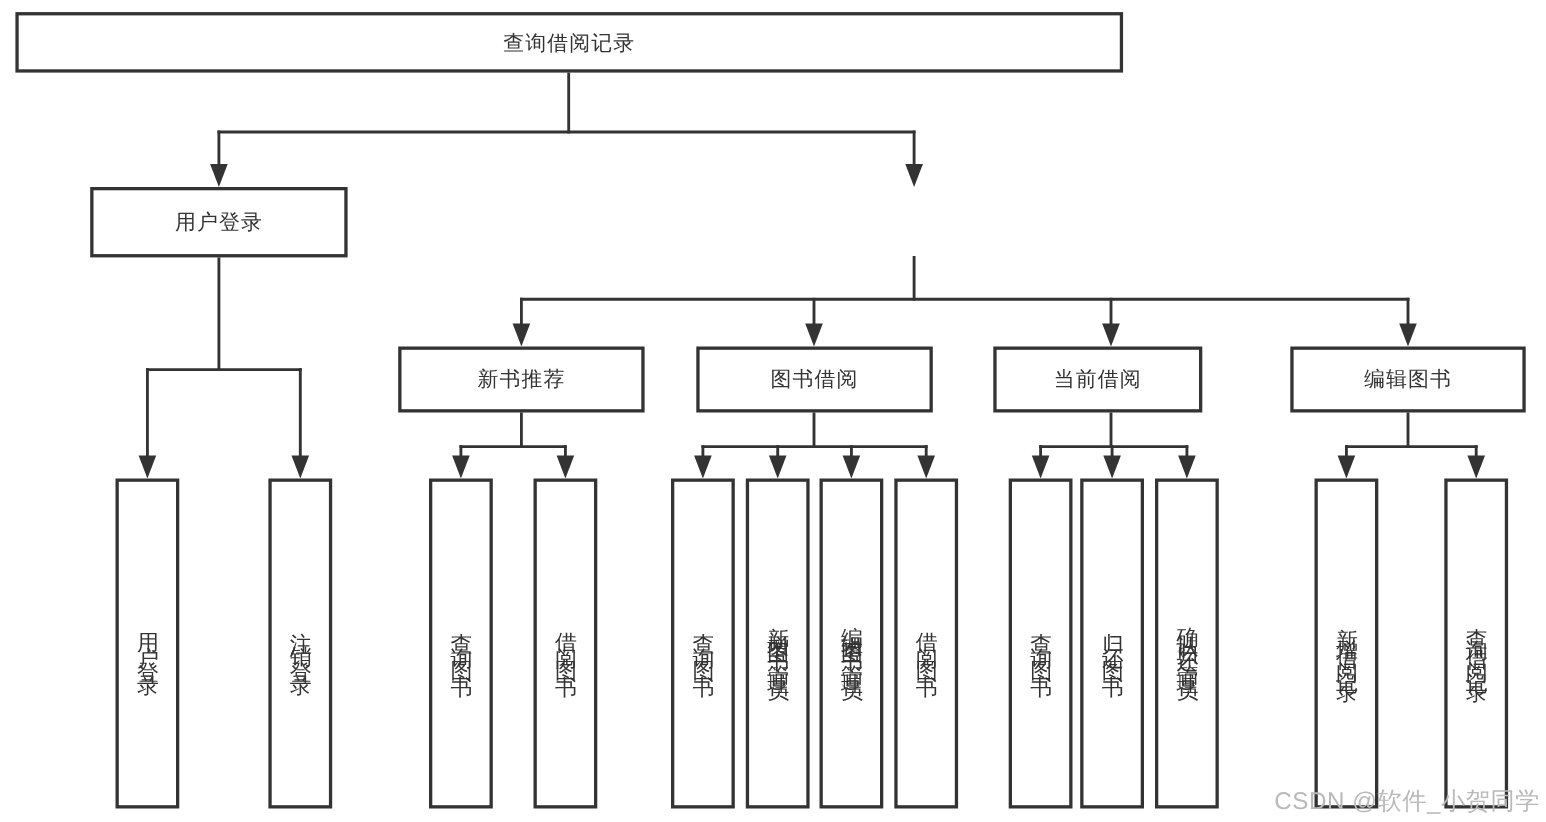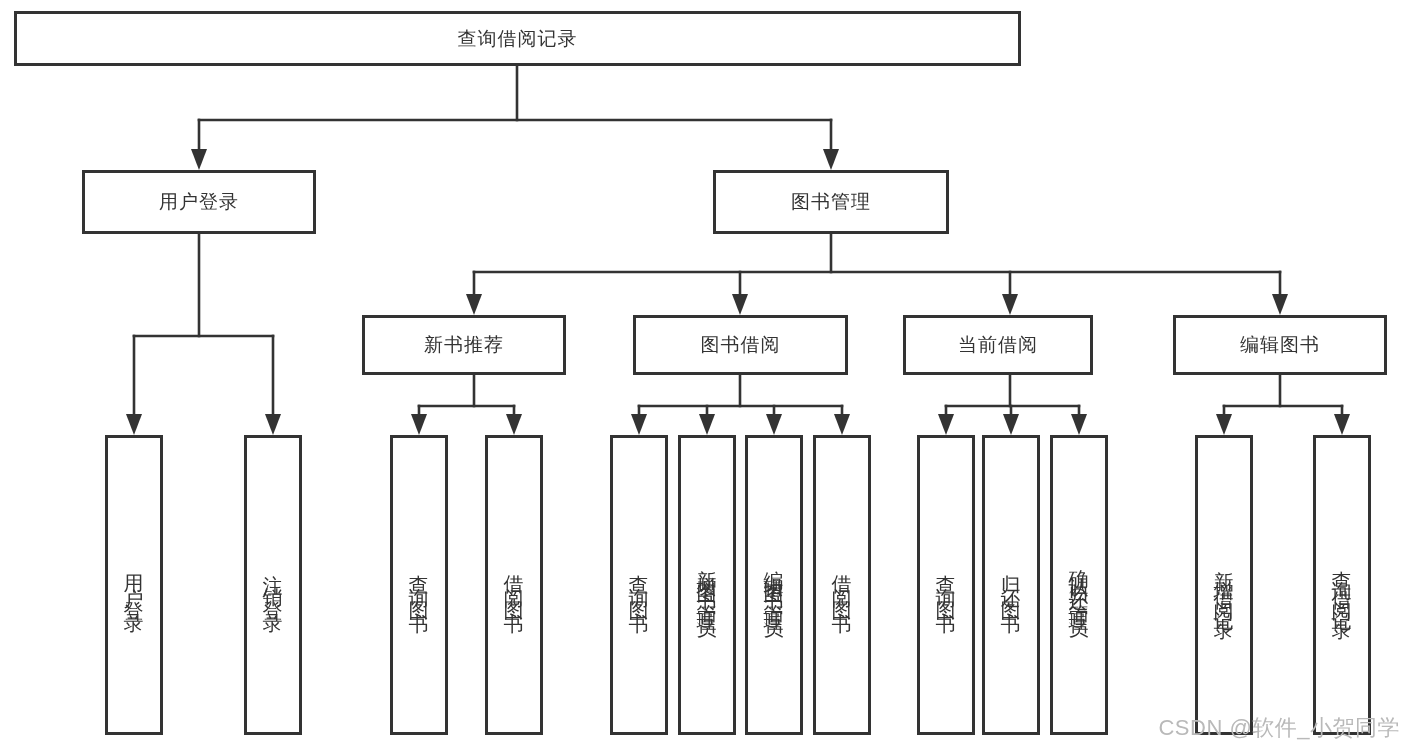--- a/index.html
+++ b/index.html
@@ -108,25 +108,22 @@
       <polygon points="1334,414 1350,414 1342,435" fill="#333333"></polygon>
     </svg>
 
   <div class="box root">
     <span>查询借阅记录</span>
   </div>
 
   <div class="box lvl2" style="left:82px;width:234px;">
     <span>用户登录</span>
   </div>
-  <div class="box lvl2" style="left:713px;width:236px;">
-    <span>图书管理</span>
-  </div>
 
-  <div class="box lvl3" style="left:362px;width:204px;">
+  <div class="box lvl3" style="left:362px;width:224px;">
     <span>新书推荐</span>
   </div>
   <div class="box lvl3" style="left:633px;width:215px;">
     <span>图书借阅</span>
   </div>
   <div class="box lvl3" style="left:903px;width:190px;">
     <span>当前借阅</span>
   </div>
   <div class="box lvl3" style="left:1173px;width:214px;">
     <span>编辑图书</span>

